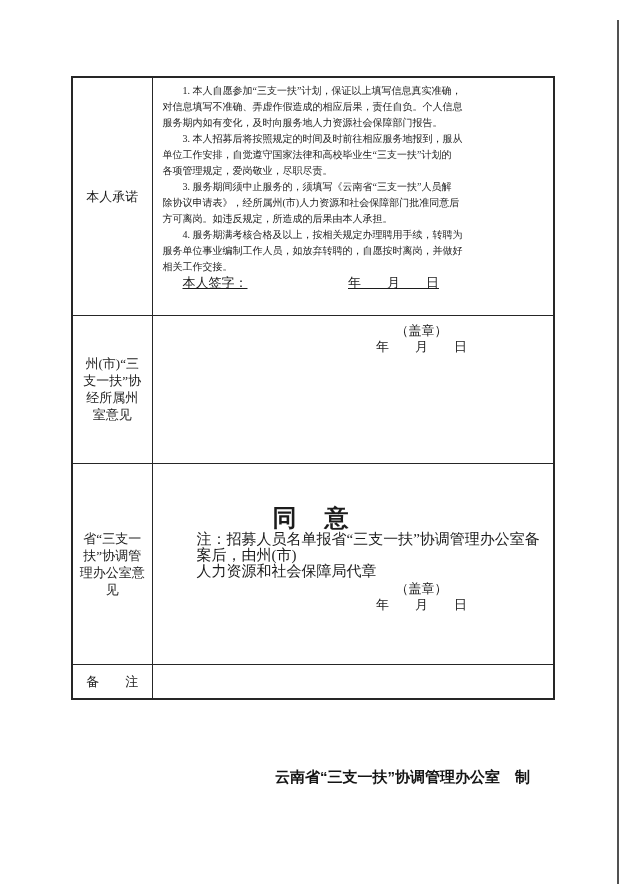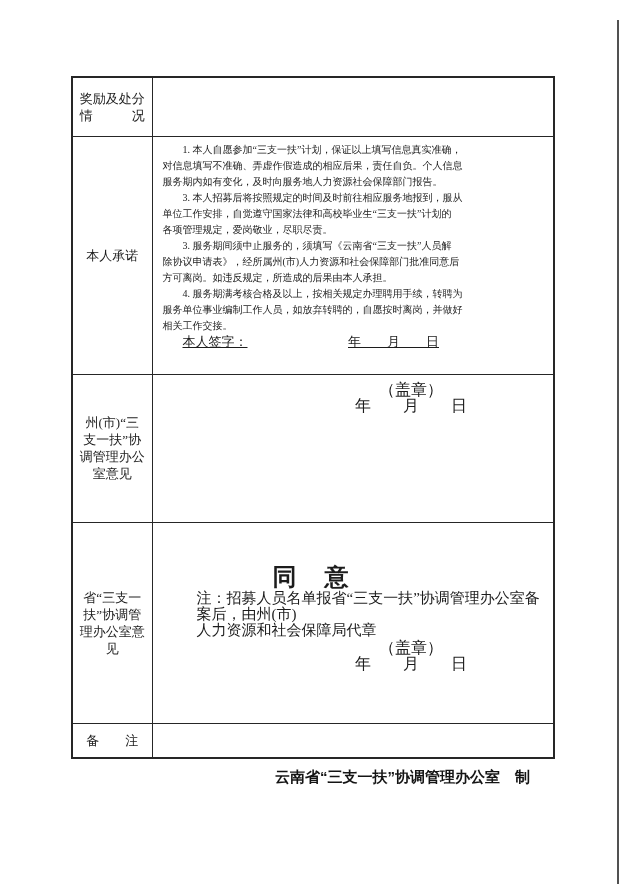--- a/index.html
+++ b/index.html
@@ -69,21 +69,21 @@
     padding-right: 104px;
     font-size: 13px;
     line-height: 16px;
     text-decoration: underline;
   }
   .stamp-block {
     margin-top: 2px;
     align-self: flex-end;
     margin-right: 76px;
     text-align: center;
-    font-size: 16px;
+    font-size: 13px;
     line-height: 16px;
   }
   .bottom-fill { justify-content: flex-end; padding-bottom: 3px; }
   .approval {
     margin: 36px 0 0 76px;
     font-size: 24px;
     font-weight: bold;
     line-height: 26px;
     letter-spacing: 2px;
   }
@@ -105,27 +105,20 @@
   }
 </style>
 </head>
 <body>
 
 <div class="page">
 
   <table class="form">
 
     <tbody>
-        <tr>
-      <td class="label-cell h-award">
-        <div>奖励及处分</div>
-        <div>情　　　况</div>
-      </td>
-      <td class="content-cell"></td>
-    </tr>
 
     <tr>
       <td class="label-cell h-commit">
         <div>本人承诺</div>
       </td>
       <td class="content-cell">
         <div class="fill">
           <p class="para">　　1. 本人自愿参加“三支一扶”计划，保证以上填写信息真实准确，
 对信息填写不准确、弄虚作假造成的相应后果，责任自负。个人信息
 服务期内如有变化，及时向服务地人力资源社会保障部门报告。</p>
@@ -143,21 +136,21 @@
             <span>年　　月　　日</span>
           </div>
         </div>
       </td>
     </tr>
 
     <tr>
       <td class="label-cell h-city">
         <div>州(市)“三</div>
         <div>支一扶”协</div>
-        <div>调管理办公</div>
+        <div>经所属州</div>
         <div>室意见</div>
       </td>
       <td class="content-cell">
         <div class="fill bottom-fill">
           <div class="stamp-block">
             <div>（盖章）</div>
             <div>年　　月　　日</div>
           </div>
         </div>
       </td>

